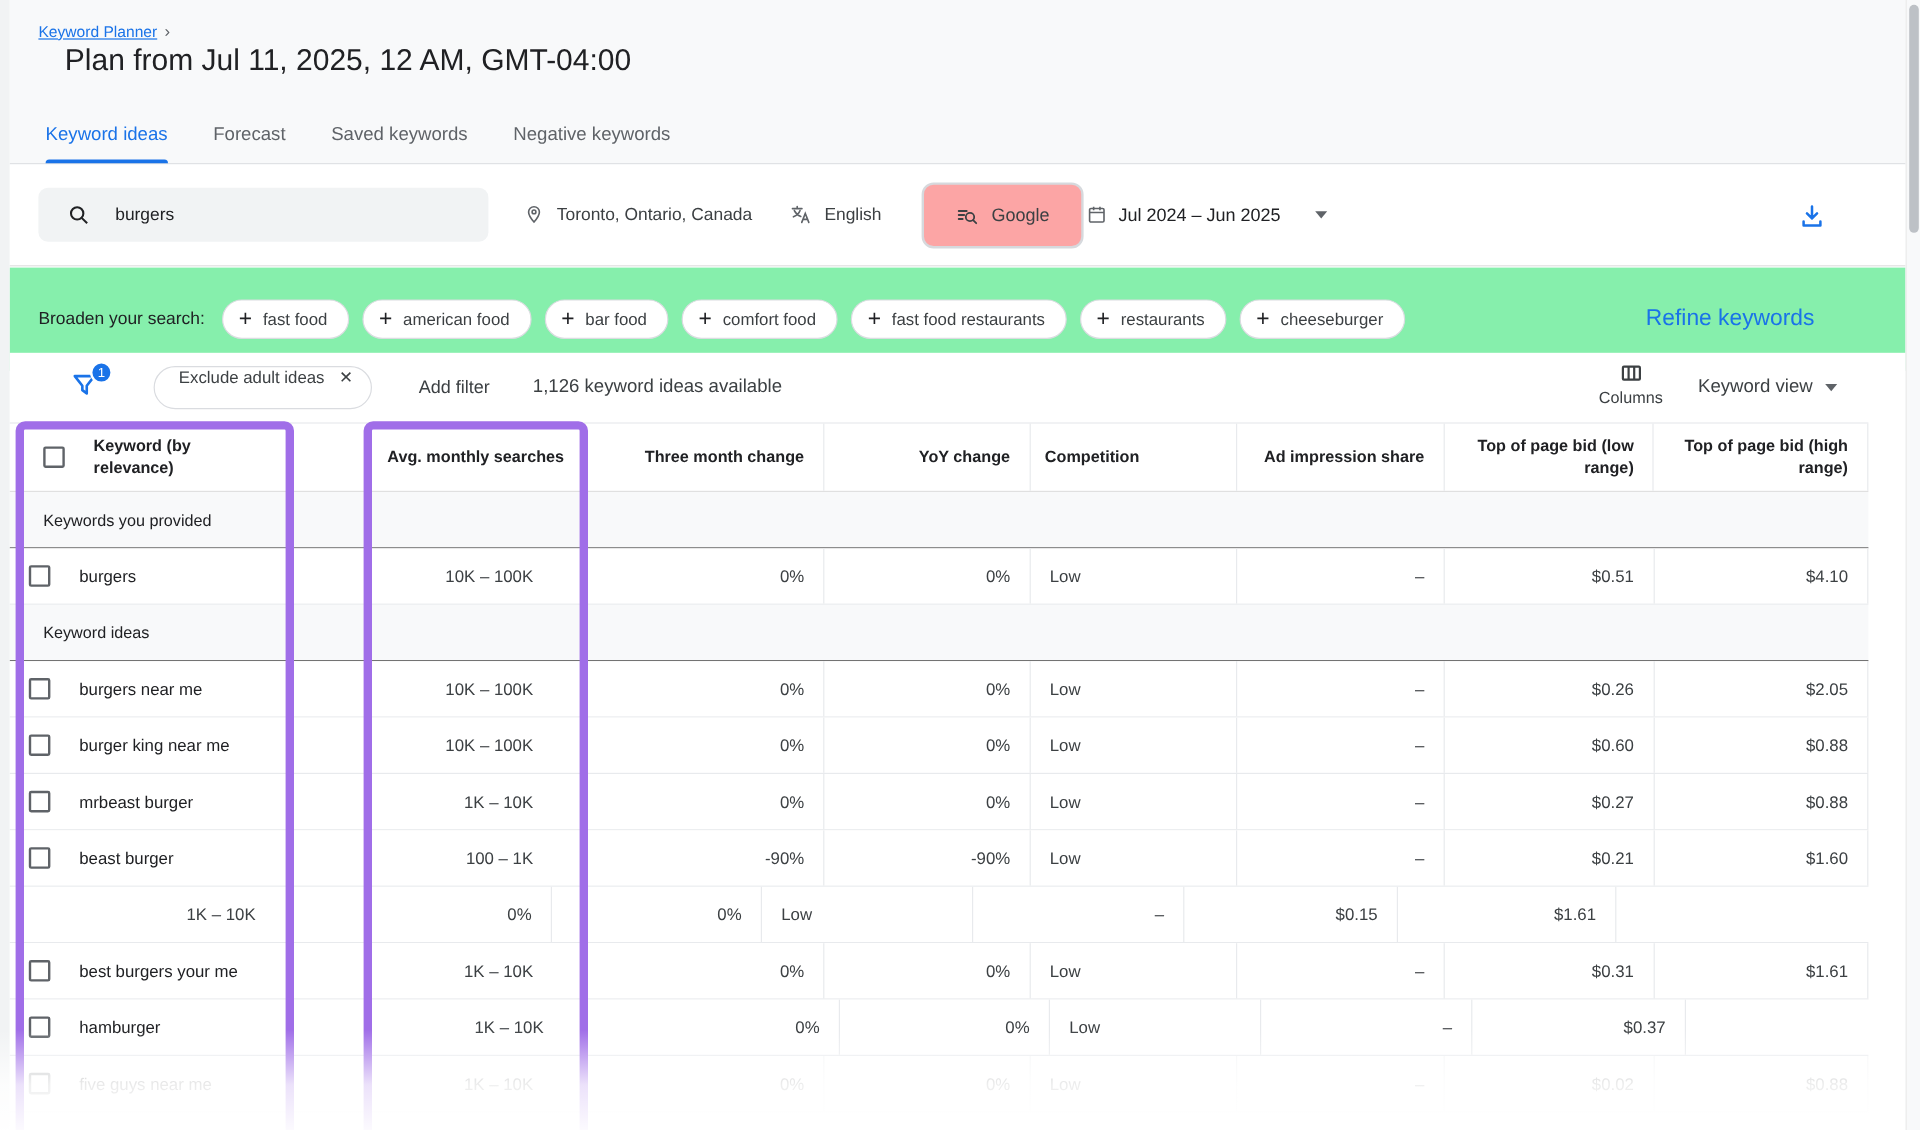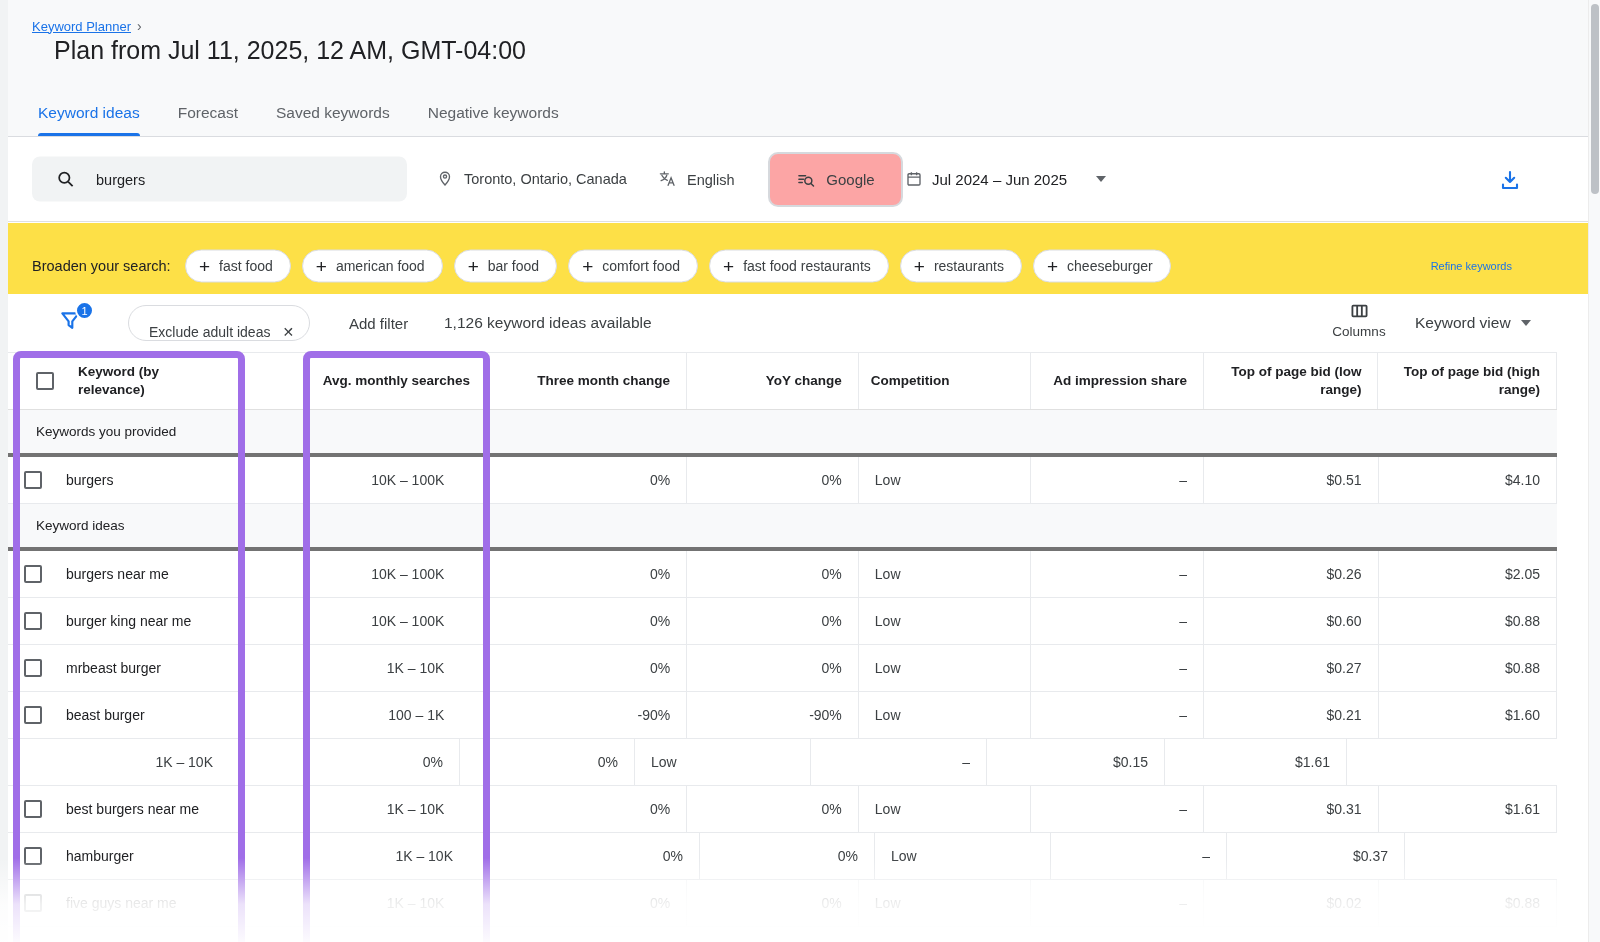--- a/index.html
+++ b/index.html
@@ -34,32 +34,32 @@
   .loc { left:428px; } .lang { left:650px; }
   .network-btn { position:absolute; left:760px; top:15px; width:135px; height:55px; border:2px solid #d6d9dd; border-radius:10px; background:#fca5a5; display:flex; align-items:center; justify-content:center; gap:10px; font-size:15px; color:#3c4043; cursor:pointer; }
   .daterange { left:897px; gap:9px; font-size:15px; color:#202124; cursor:pointer; }
   .daterange .caret { margin-left:20px; }
   .date-underline { position:absolute; left:917px; top:193px; width:184px; height:1px; background:#dadce0; }
   .download-btn { position:absolute; left:1490px; top:31px; width:26px; height:26px; cursor:pointer; }
 
   .caret { width:0; height:0; border-left:5px solid transparent; border-right:5px solid transparent; border-top:6px solid #5f6368; }
 
   
-  .broaden { position:absolute; left:8px; top:223px; right:12px; height:86px; background:#fde047; border-bottom:1px solid #e0e0e0; }
+  .broaden { position:absolute; left:8px; top:223px; right:12px; height:86px; background:#86efac; border-bottom:1px solid #e0e0e0; }
   .broaden-label { position:absolute; left:24px; top:50%; transform:translateY(-50%); font-size:14.5px; color:#202124; }
   .chips { position:absolute; left:177px; top:50%; transform:translateY(-50%); display:flex; gap:11px; }
   .chip { height:33px; border:1px solid #dadce0; border-radius:17px; background:#fff; display:flex; align-items:center; gap:9px; padding:0 17px 0 13px; font-size:14px; color:#3c4043; white-space:nowrap; cursor:pointer; }
   .chip .plus { font-size:19px; color:#202124; line-height:19px; }
-  .refine { position:absolute; right:76px; top:50%; transform:translateY(-50%); color:#1a73e8; font-size:11px; font-weight:500; cursor:pointer; }
+  .refine { position:absolute; right:76px; top:50%; transform:translateY(-50%); color:#1a73e8; font-size:19px; font-weight:500; cursor:pointer; }
 
   
   .toolbar { position:absolute; left:8px; top:294px; right:12px; height:58px; background:#fff; }
   .funnel { position:absolute; left:50px; top:13px; width:30px; height:32px; cursor:pointer; }
   .funnel-badge { position:absolute; right:-6px; top:-6px; width:19px; height:19px; border-radius:50%; background:#1a73e8; border:2px solid #fff; color:#fff; font-size:11px; font-weight:500; display:flex; align-items:center; justify-content:center; }
-  .xchip { position:absolute; left:120px; top:11px; height:36px; border:1px solid #dadce0; border-radius:18px; background:#fff; display:flex; align-items:flex-end; gap:12px; padding:0 15px 0 20px; font-size:14px; color:#3c4043; cursor:pointer; }
+  .xchip { position:absolute; left:120px; top:11px; height:36px; border:1px solid #dadce0; border-radius:18px; background:#fff; display:flex; align-items:flex-start; gap:12px; padding:0 15px 0 20px; font-size:14px; color:#3c4043; cursor:pointer; }
   .xchip .x { font-size:14px; color:#3c4043; cursor:pointer; }
   .addfilter { position:absolute; left:341px; top:50%; transform:translateY(-50%); font-size:15px; color:#3c4043; cursor:pointer; }
   .count { position:absolute; left:436px; top:50%; transform:translateY(-50%); font-size:15.5px; color:#3c4043; }
   .columnsbtn { position:absolute; left:1322px; top:7px; width:58px; display:flex; flex-direction:column; align-items:center; gap:3px; color:#3c4043; cursor:pointer; }
   .columnsbtn .cl { font-size:13.5px; }
   .kwview { position:absolute; left:1407px; top:50%; transform:translateY(-50%); display:flex; align-items:center; gap:10px; font-size:15.5px; color:#3c4043; cursor:pointer; }
 
   
   .tablewrap { position:absolute; left:8px; top:352px; width:1549px; background:#fff; }
   .thead { display:flex; height:58px; border-top:1px solid #e8eaed; border-bottom:1px solid #e0e0e0; }
@@ -68,21 +68,21 @@
   .c1 { width:62px; }
   .c2 { width:185px; }
   .c3 { width:205px; }
   .c4 { width:175px; }
   .c5 { width:176px; padding-left:12px; }
   .c6 { width:176px; }
   .c7 { width:178px; }
   .c8 { width:182px; }
   .num { justify-content:flex-end; text-align:right; }
   .vr { border-right:1px solid #e8eaed; }
-  .section-row { height:47px; display:flex; align-items:center; padding-left:28px; background:#f8f9fa; border-bottom:4px solid #737373; font-size:13.5px; color:#202124; }
+  .section-row { height:47px; display:flex; align-items:center; padding-left:28px; background:#f8f9fa; border-bottom:1px solid #737373; font-size:13.5px; color:#202124; }
   .drow { display:flex; height:47px; background:#fff; border-bottom:1px solid #e8eaed; }
   .cell { display:flex; align-items:center; padding:0 16px; font-size:14px; color:#3c4043; }
   .cell.kw { gap:24px; color:#202124; }
   .cell.searches { padding-right:42px; }
   .drow.faded { opacity:0.45; }
   .checkbox { width:18px; height:18px; flex:none; border:2px solid #5f6368; border-radius:2px; background:#fff; cursor:pointer; }
 
   
   .hl { position:absolute; border:7px solid #a06ee8; border-radius:8px; z-index:20; pointer-events:none; }
   .hl-a { left:13px; top:351px; width:232px; height:600px; }
@@ -342,21 +342,21 @@
     <div class="cell num c3 vr">0%</div>
     <div class="cell num c4 vr">0%</div>
     <div class="cell c5 vr">Low</div>
     <div class="cell num c6 vr">–</div>
     <div class="cell num c7 vr">$0.15</div>
     <div class="cell num c8 vr">$1.61</div>
   </div>
         <div class="drow">
     <div class="cell kw c0">
       <span class="checkbox"></span>
-      <span>best burgers near me</span>
+      <span>best burgers your me</span>
     </div>
     <div class="cell c1"></div>
     <div class="cell num searches c2">1K – 10K</div>
     <div class="cell num c3 vr">0%</div>
     <div class="cell num c4 vr">0%</div>
     <div class="cell c5 vr">Low</div>
     <div class="cell num c6 vr">–</div>
     <div class="cell num c7 vr">$0.31</div>
     <div class="cell num c8 vr">$1.61</div>
   </div>

